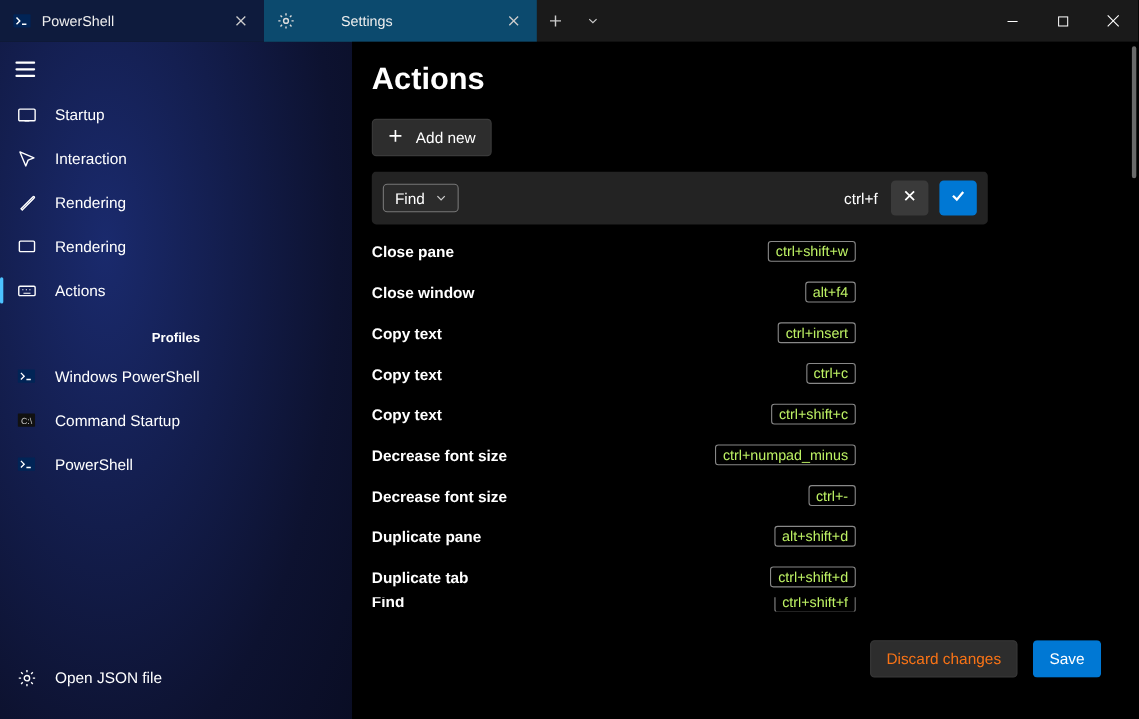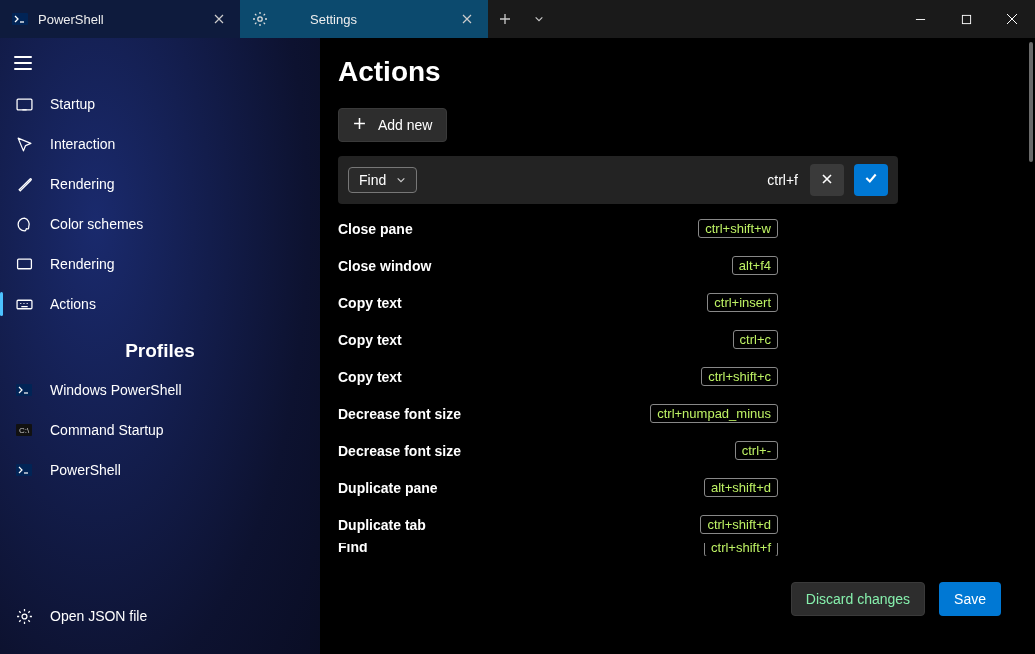--- a/index.html
+++ b/index.html
@@ -24,21 +24,21 @@
 
   
   .sidebar { width: 320px; background: radial-gradient(120% 140% at 30% 30%, #1a2a6d 0%, #0d1230 55%, #060818 100%); display: flex; flex-direction: column; color: #fff; padding-top: 6px; }
   .hamburger { padding: 12px 14px 14px 14px; }
   .hb-lines { width: 18px; height: 14px; display:flex; flex-direction:column; justify-content:space-between; }
   .hb-lines span { display:block; height:2px; background:#fff; border-radius:1px; }
   .nav { display: flex; flex-direction: column; }
   .nav-item { display: flex; align-items: center; gap: 16px; padding: 10px 14px 10px 14px; font-size: 14px; color: #fff; position: relative; }
   .nav-item.active::before { content:""; position:absolute; left:0; top:8px; bottom:8px; width:3px; background:#4cc2ff; border-radius:2px; }
   .nav-item .nicon { width: 20px; height: 20px; display:flex; align-items:center; justify-content:center; color:#fff; }
-  .section-header { padding: 16px 10px 8px 10px; font-size: 19px; font-weight:600; color:#fff; }
+  .section-header { padding: 16px 10px 8px 10px; font-size: 12px; font-weight:600; color:#fff; }
   .sidebar-scroll { flex:1; overflow:hidden;text-align:center; }
   .sidebar-bottom { padding: 6px 0 18px 0; }
 
   
   .main { flex:1; background:#000; display:flex; flex-direction:column; min-width:0; position: relative; }
   .content { flex:1; overflow:hidden; padding: 14px 6px 0 14px; display:flex; flex-direction:column; position: relative; }
   .page-title { font-size: 28px; font-weight:600; margin: 4px 0 20px 4px; }
   .vscroll { position:absolute; right:2px; top:0; bottom:0; width:4px; }
   .vscroll-thumb { position:absolute; right:0; top:4px; width:4px; height:120px; background:#6a6a6a; border-radius:2px; }
 
@@ -56,21 +56,21 @@
   .combo svg { width:10px; height:10px; }
   .edit-spacer { flex:1; }
   .shortcut-input { color:#fff; font-size:14px; padding:4px 2px; }
   .iconbtn { width:34px; height:32px; border-radius:4px; display:flex; align-items:center; justify-content:center; }
   .cancel-btn { background:#3a3a3a; }
   .accept-btn { background:#0078d4; }
 
   
   .footer { height: 92px; background:#000; display:flex; align-items:center; justify-content:flex-end; gap:14px; padding: 0 34px 18px 0; }
   .btn { border-radius:4px; padding: 8px 14px; font-size:14px; border:1px solid transparent; }
-  .btn-secondary { background:#2d2d2d; border-color:#3a3a3a; color:#86efac; }
+  .btn-secondary { background:#2d2d2d; border-color:#3a3a3a; color:#f97316; }
   .btn-primary { background:#0078d4; color:#fff; }
 
   .truncated { color:#fff; }
 </style>
 </head>
 <body>
 
 <div class="window">
 
   <div class="titlebar">
@@ -162,28 +162,20 @@
               </span>
             <span>Interaction</span>
           </div>
           <div class="nav-item">
             <span class="nicon">
                 <svg viewBox="0 0 16 16" width="17" height="17">
                   <path d="M3 13L13 3l0 0c1-1 2 0 1 1L4 14z" fill="none" stroke="#fff" stroke-width="1.2"></path>
                 </svg>
               </span>
             <span>Rendering</span>
-          </div>
-          <div class="nav-item">
-            <span class="nicon">
-                <svg viewBox="0 0 16 16" width="17" height="17">
-                  <path d="M8 2a6 6 0 100 12c2 0 1-2 2-2s2 1 2-2a6 6 0 00-4-8z" fill="none" stroke="#fff" stroke-width="1.2"></path>
-                </svg>
-              </span>
-            <span>Color schemes</span>
           </div>
           <div class="nav-item">
             <span class="nicon">
                 <svg viewBox="0 0 16 16" width="17" height="17">
                   <rect x="1.5" y="3" width="13" height="9" rx="1" fill="none" stroke="#fff" stroke-width="1.2"></rect>
                 </svg>
               </span>
             <span>Rendering</span>
           </div>
           <div class="nav-item active">

